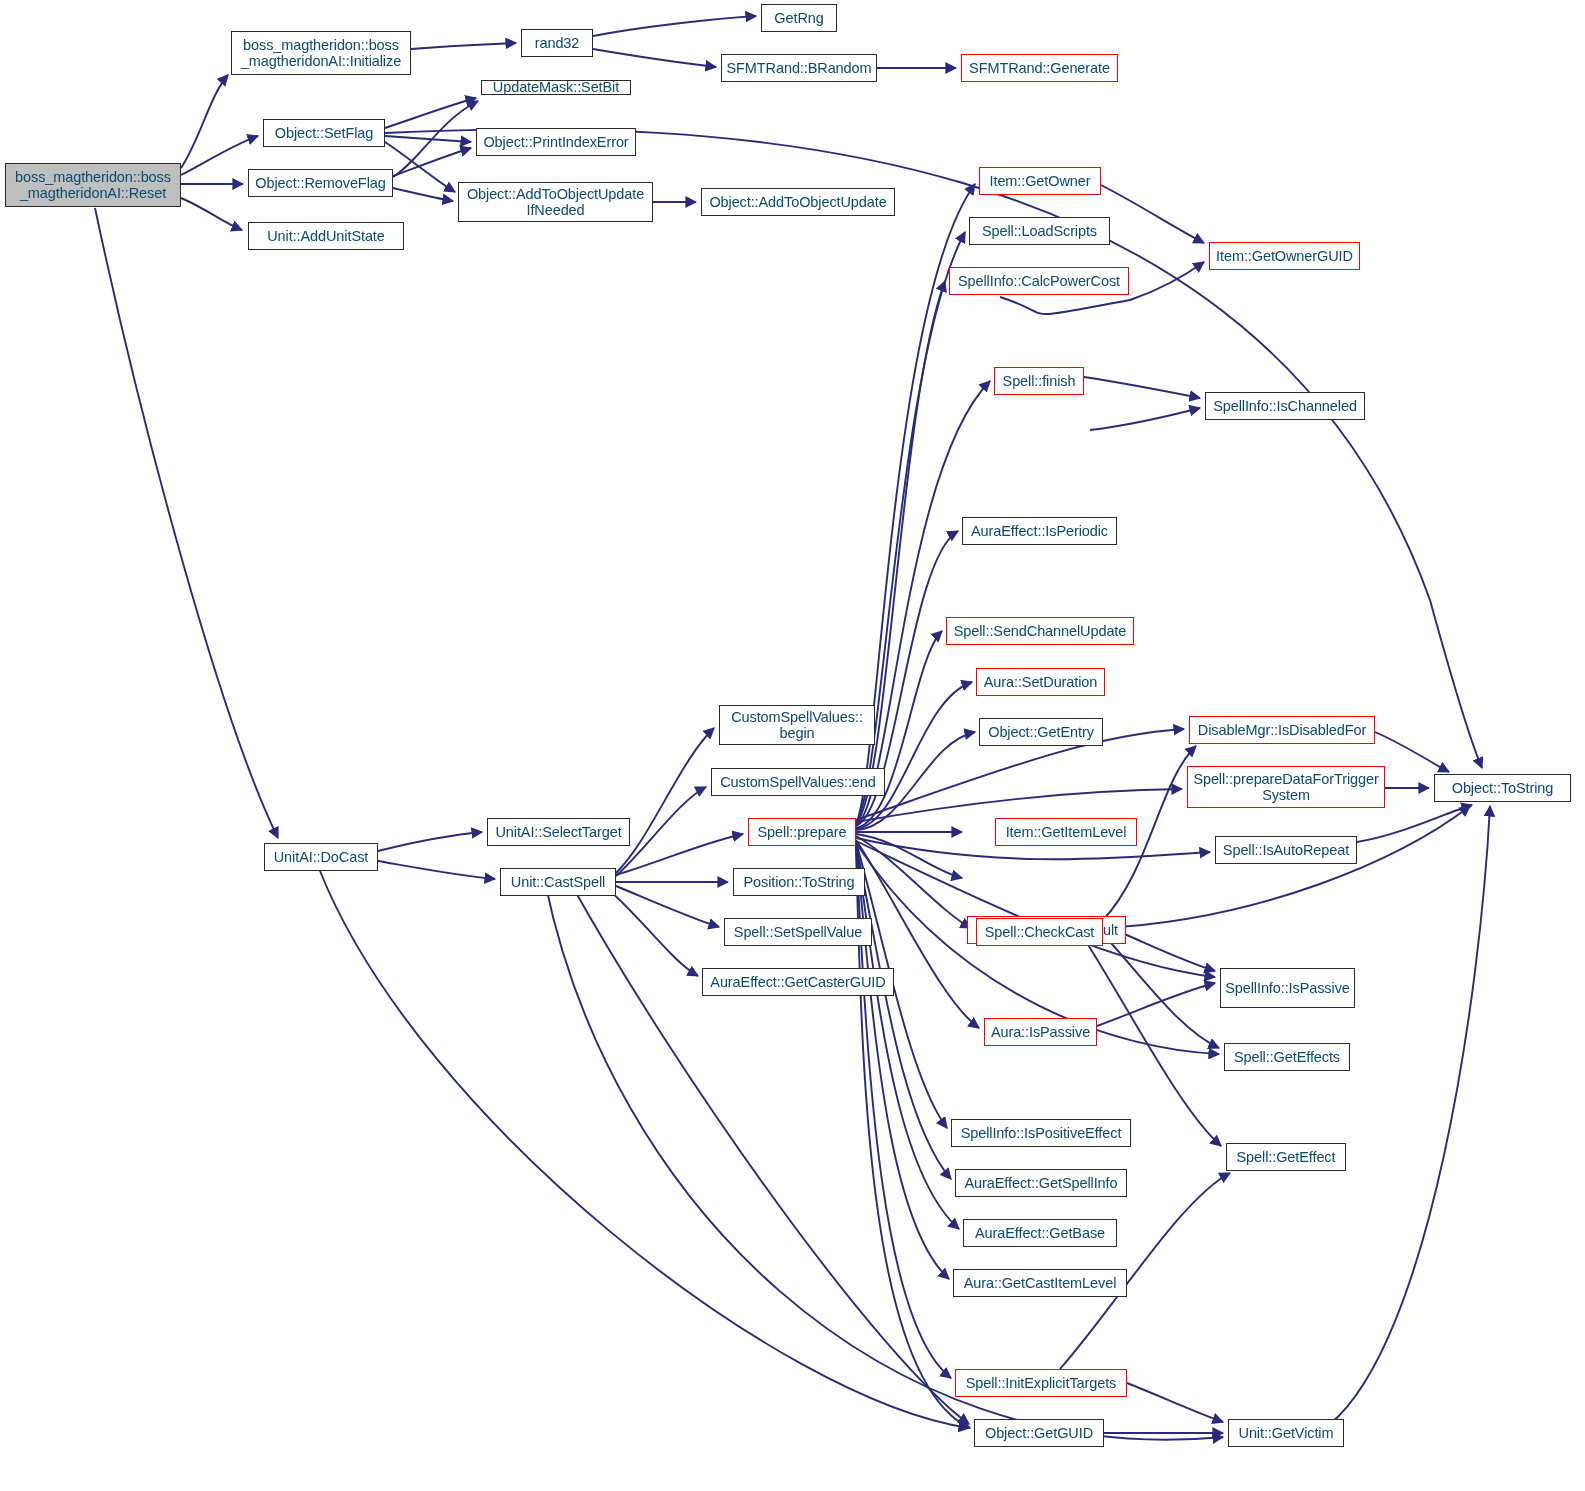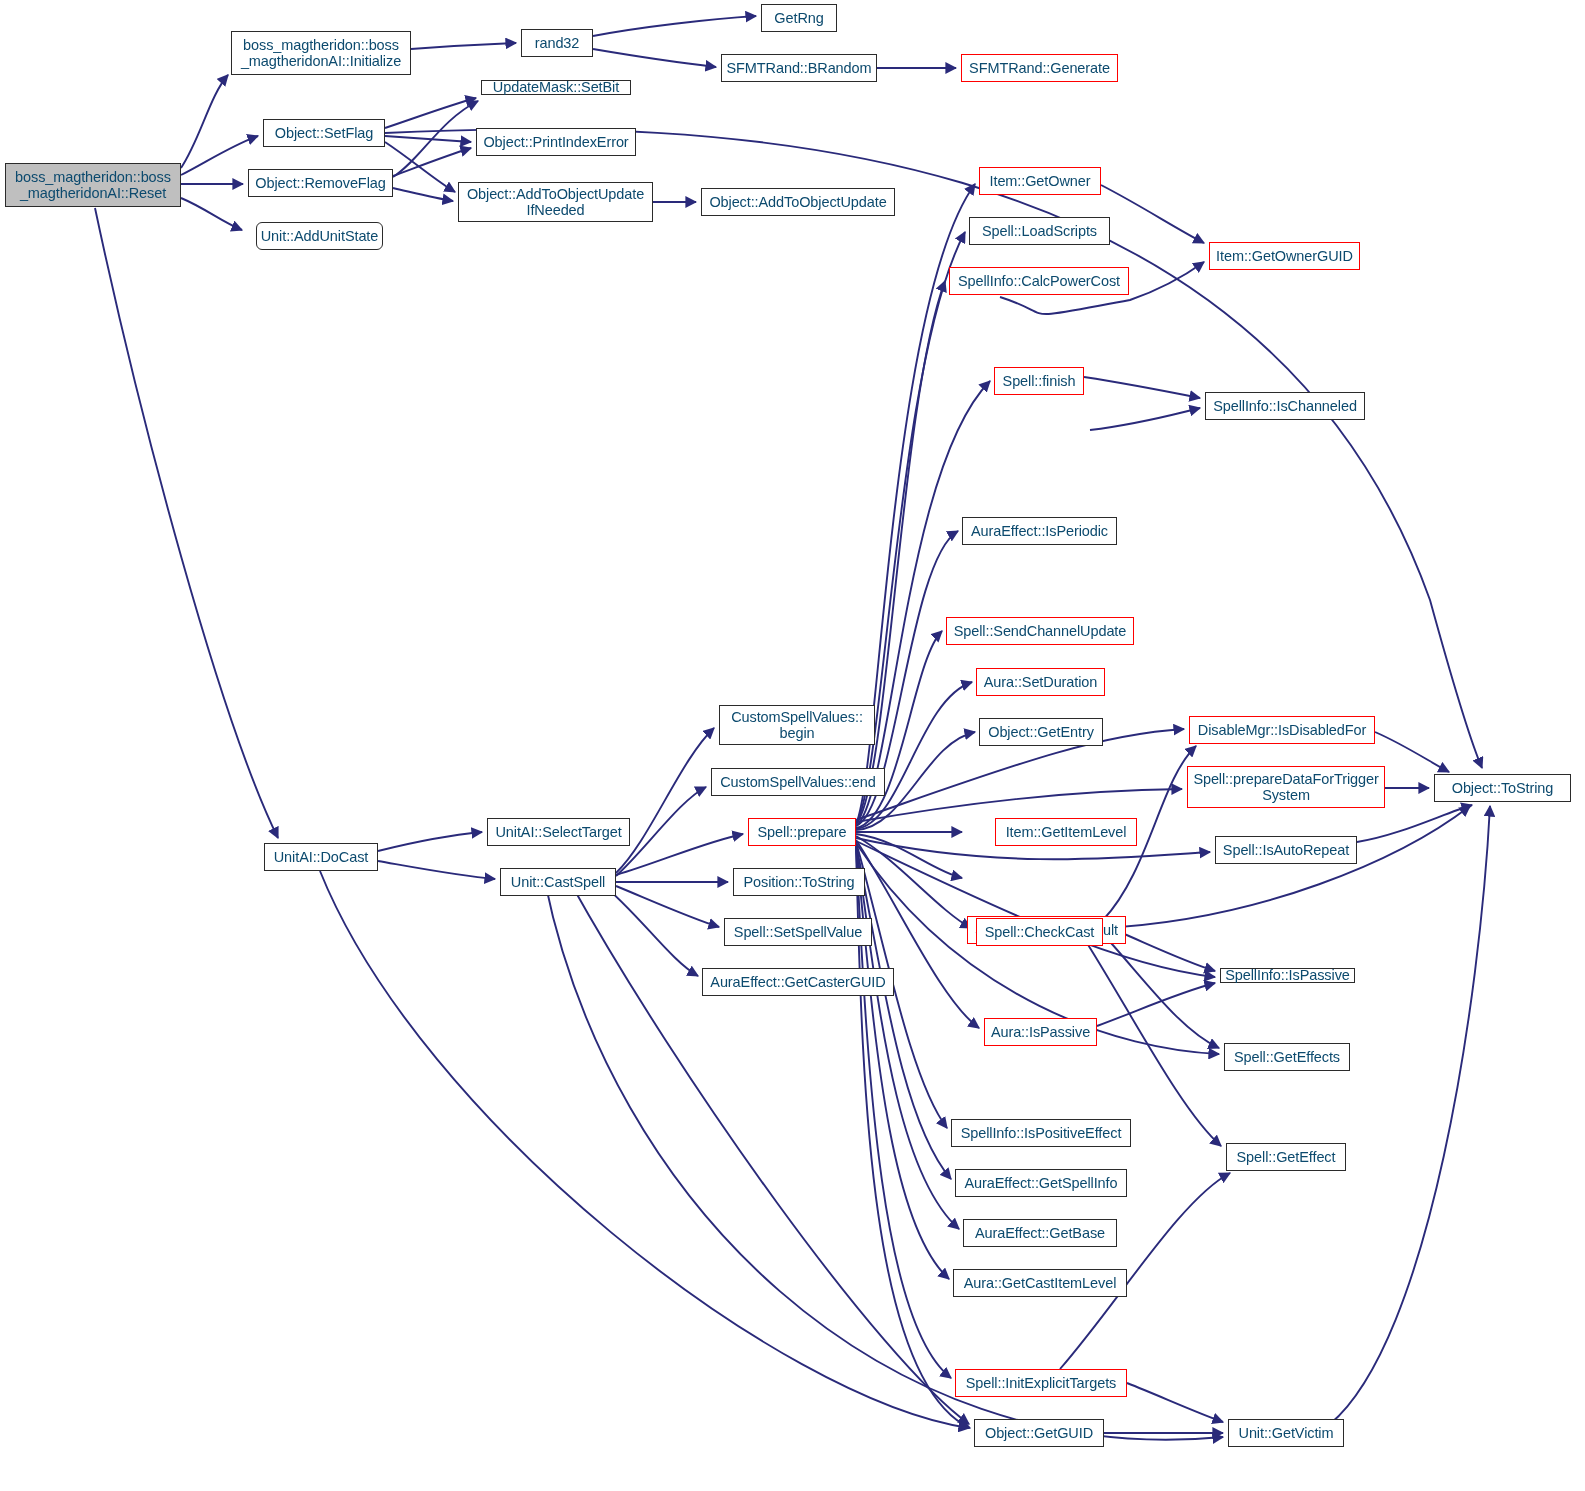--- a/index.html
+++ b/index.html
@@ -201,21 +201,21 @@
       <div class="node black" style="left: 521px; top: 29px; width: 72px; height: 28px;">rand32</div>
       <div class="node black" style="left: 761px; top: 4px; width: 76px; height: 28px;">GetRng</div>
       <div class="node black" style="left: 721px; top: 54px; width: 156px; height: 28px;">SFMTRand::BRandom</div>
       <div class="node red" style="left: 961px; top: 54px; width: 157px; height: 28px;">SFMTRand::Generate</div>
       <div class="node black" style="left: 481px; top: 80px; width: 150px; height: 15px;">UpdateMask::SetBit</div>
       <div class="node black" style="left: 263px; top: 119px; width: 122px; height: 28px;">Object::SetFlag</div>
       <div class="node black" style="left: 476px; top: 128px; width: 160px; height: 28px;">Object::PrintIndexError</div>
       <div class="node black" style="left: 248px; top: 169px; width: 145px; height: 28px;">Object::RemoveFlag</div>
       <div class="node black" style="left: 458px; top: 182px; width: 195px; height: 40px;">Object::AddToObjectUpdate
 IfNeeded</div>
-      <div class="node black" style="left: 256px; top: 222px; width: 127px; height: 28px; border-radius: 6px;">Unit::AddUnitState</div>
+      <div class="node black" style="left: 248px; top: 222px; width: 156px; height: 28px;">Unit::AddUnitState</div>
       <div class="node black" style="left: 701px; top: 188px; width: 194px; height: 28px;">Object::AddToObjectUpdate</div>
       <div class="node red" style="left: 979px; top: 167px; width: 122px; height: 28px;">Item::GetOwner</div>
       <div class="node black" style="left: 969px; top: 217px; width: 141px; height: 28px;">Spell::LoadScripts</div>
       <div class="node red" style="left: 949px; top: 267px; width: 180px; height: 28px;">SpellInfo::CalcPowerCost</div>
       <div class="node red" style="left: 1209px; top: 242px; width: 151px; height: 28px;">Item::GetOwnerGUID</div>
       <div class="node red" style="left: 994px; top: 367px; width: 90px; height: 28px;">Spell::finish</div>
       <div class="node black" style="left: 1205px; top: 392px; width: 160px; height: 28px;">SpellInfo::IsChanneled</div>
       <div class="node black" style="left: 962px; top: 517px; width: 155px; height: 28px;">AuraEffect::IsPeriodic</div>
       <div class="node red" style="left: 946px; top: 617px; width: 188px; height: 28px;">Spell::SendChannelUpdate</div>
       <div class="node red" style="left: 976px; top: 668px; width: 129px; height: 28px;">Aura::SetDuration</div>
@@ -238,19 +238,19 @@
       <div class="node red" style="left: 955px; top: 1369px; width: 172px; height: 28px;">Spell::InitExplicitTargets</div>
       <div class="node black" style="left: 974px; top: 1419px; width: 130px; height: 28px;">Object::GetGUID</div>
       <div class="node black" style="left: 264px; top: 843px; width: 114px; height: 28px;">UnitAI::DoCast</div>
       <div class="node black" style="left: 487px; top: 818px; width: 143px; height: 28px;">UnitAI::SelectTarget</div>
       <div class="node black" style="left: 500px; top: 868px; width: 116px; height: 28px;">Unit::CastSpell</div>
       <div class="node red" style="left: 1189px; top: 716px; width: 186px; height: 28px;">DisableMgr::IsDisabledFor</div>
       <div class="node red" style="left: 1187px; top: 766px; width: 198px; height: 42px;">Spell::prepareDataForTrigger
 System</div>
       <div class="node black" style="left: 1215px; top: 836px; width: 142px; height: 28px;">Spell::IsAutoRepeat</div>
       <div class="node black" style="left: 1434px; top: 774px; width: 137px; height: 28px;">Object::ToString</div>
-      <div class="node black" style="left: 1220px; top: 968px; width: 135px; height: 15px;">SpellInfo::IsPassive</div>
+      <div class="node black" style="left: 1220px; top: 968px; width: 135px; height: 40px;">SpellInfo::IsPassive</div>
       <div class="node black" style="left: 1224px; top: 1043px; width: 126px; height: 28px;">Spell::GetEffects</div>
       <div class="node black" style="left: 1226px; top: 1143px; width: 120px; height: 28px;">Spell::GetEffect</div>
       <div class="node black" style="left: 1228px; top: 1419px; width: 116px; height: 28px;">Unit::GetVictim</div>
     </div>
 
 </div>
 
 </body></html>

